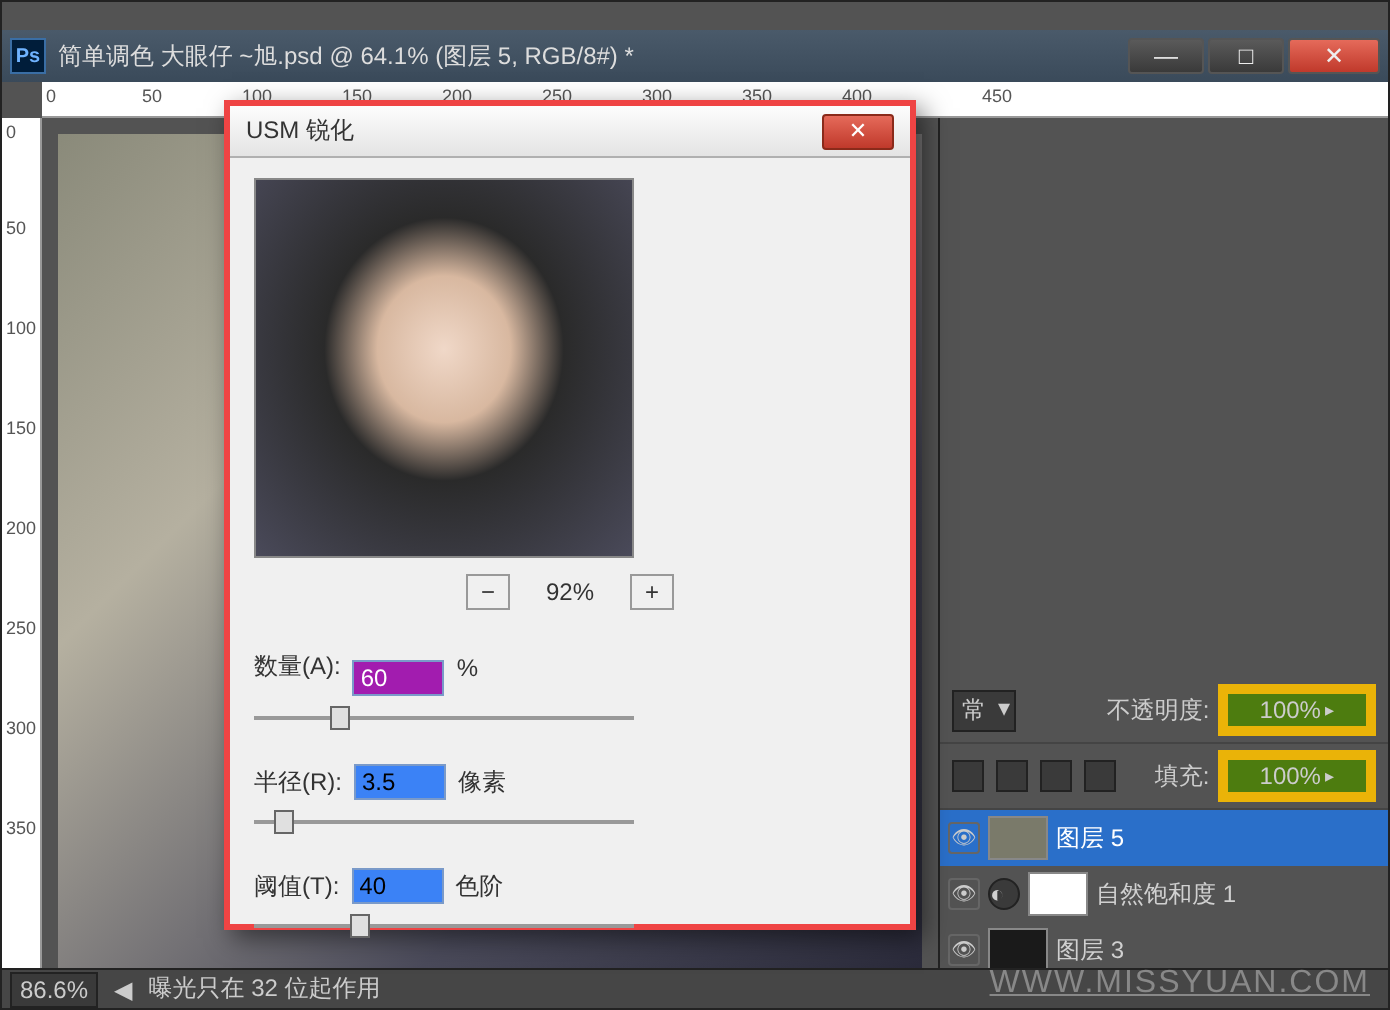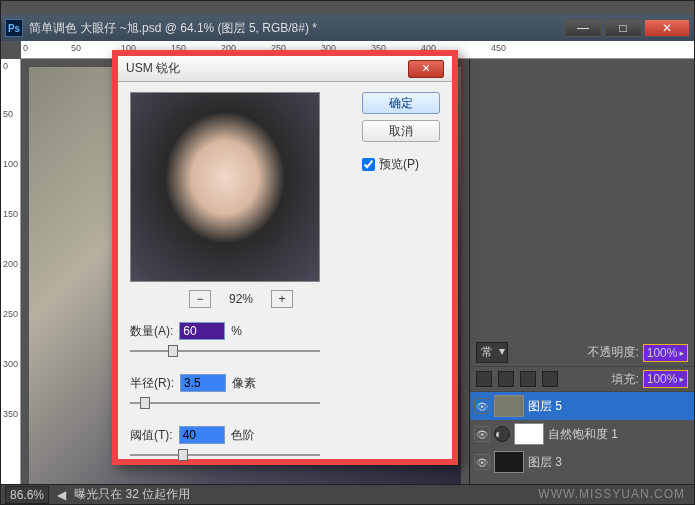--- a/index.html
+++ b/index.html
@@ -15,53 +15,53 @@
 .ruler-h .tick{position:absolute;top:2px;font-size:9px;color:#555;}
 .workspace{display:flex;height:calc(100% - 26px - 18px - 20px);}
 .ruler-v{width:20px;background:#fff;border-right:1px solid #999;position:relative;}
 .ruler-v .tick{position:absolute;left:2px;font-size:9px;color:#555;}
 .canvas-area{flex:1;background:#535353;padding:8px;overflow:hidden;position:relative;}
 .canvas{width:100%;height:100%;background:linear-gradient(135deg,#8a8a7a 0%,#b5b0a0 30%,#4a4a5a 70%,#2a2a3a 100%);filter:blur(0px);}
 .right-panels{width:225px;background:#535353;border-left:1px solid #222;display:flex;flex-direction:column;padding-top:280px;}
 .panel-row{display:flex;align-items:center;padding:3px 6px;color:#ccc;border-bottom:1px solid #444;gap:4px;}
 .dropdown{background:#3a3a3a;border:1px solid #222;color:#ccc;padding:1px 14px 1px 4px;position:relative;}
 .dropdown::after{content:"▾";position:absolute;right:2px;}
-.pct-box{background:#6d28d9;border:1px solid #eab308;color:#ccc;padding:1px 3px;display:flex;align-items:center;gap:2px;}
+.pct-box{background:#4d7c0f;border:5px solid #eab308;color:#ccc;padding:1px 16px;display:flex;align-items:center;gap:2px;}
 .pct-box::after{content:"▸";font-size:9px;}
 .icon-row{display:flex;gap:6px;padding:4px 6px;border-bottom:1px solid #444;}
 .mini-icon{width:16px;height:16px;background:#3a3a3a;border:1px solid #222;}
 .layer-row{display:flex;align-items:center;padding:3px 4px;gap:4px;color:#d0d0d0;}
 .layer-row.sel{background:#2a6fc9;color:#fff;}
 .eye{width:16px;height:16px;border:1px solid #666;border-radius:2px;display:flex;align-items:center;justify-content:center;font-size:10px;color:#ccc;}
 .thumb{width:30px;height:22px;border:1px solid #888;background:#7a7a6a;}
 .thumb.adj{background:#fff;}
 .thumb.dark{background:#1a1a1a;}
 .statusbar{height:20px;background:#464646;border-top:1px solid #222;display:flex;align-items:center;color:#ccc;padding:0 4px;gap:8px;position:absolute;bottom:0;left:0;right:0;}
 .zoom-box{background:#3a3a3a;border:1px solid #222;padding:1px 4px;}
-.dialog{position:absolute;top:50px;left:112px;width:346px;height:415px;background:#f0f0f0;border:6px solid #ef4444;box-shadow:4px 4px 12px rgba(0,0,0,0.5);}
+.dialog{position:absolute;top:50px;left:112px;width:346px;height:415px;background:#f0f0f0;border:3px solid #ef4444;box-shadow:4px 4px 12px rgba(0,0,0,0.5);}
 .dlg-title{height:26px;background:linear-gradient(#fdfdfd,#e4e4e4);border-bottom:1px solid #b0b0b0;display:flex;align-items:center;padding:0 8px;color:#333;}
 .dlg-title .spacer{flex:1;}
 .dlg-close{width:36px;height:18px;background:linear-gradient(#e56a5a,#c0392b);border:1px solid #8a2a1a;border-radius:2px;color:#fff;display:flex;align-items:center;justify-content:center;cursor:pointer;font-size:11px;}
 .dlg-body{padding:10px 12px;display:flex;gap:10px;}
 .dlg-left{flex:1;}
 .preview{width:190px;height:190px;border:1px solid #888;background:radial-gradient(ellipse at 50% 45%,#f0d8c8 0%,#d8b8a0 25%,#2a2a2a 45%,#4a4a5a 100%);margin-bottom:8px;}
 .zoom-row{display:flex;align-items:center;justify-content:center;gap:18px;color:#333;}
 .zbtn{width:22px;height:18px;border:1px solid #999;background:#f0f0f0;display:flex;align-items:center;justify-content:center;cursor:pointer;}
 .param{display:flex;align-items:center;gap:6px;margin-top:14px;color:#333;}
 .param input[type=text]{width:46px;border:1px solid #7a9ac9;padding:1px 3px;background:#3b82f6;}
-.param input.sel{background:#4c1d95;color:#fff;}
+.param input.sel{background:#a21caf;color:#fff;margin-top:11px;}
 .slider{width:190px;height:18px;position:relative;margin-top:2px;}
 .slider .track{position:absolute;top:8px;left:0;right:0;height:2px;background:#999;}
 .slider .thumb-s{position:absolute;top:3px;width:10px;height:12px;background:#e0e0e0;border:1px solid #666;}
 .dlg-right{width:78px;display:flex;flex-direction:column;gap:6px;align-items:stretch;}
 .dlg-btn{height:22px;border:1px solid #7a9ac9;border-radius:3px;background:linear-gradient(#eaf4ff,#cde4ff);color:#003a8a;display:flex;align-items:center;justify-content:center;cursor:pointer;}
 .dlg-btn.sec{background:linear-gradient(#fdfdfd,#e8e8e8);border-color:#aaa;color:#333;}
 .chk{display:flex;align-items:center;gap:4px;margin-top:8px;color:#333;}
 .chk input{width:13px;height:13px;}
-.watermark{position:absolute;bottom:4px;right:10px;color:#888;font-size:12px;letter-spacing:1px;}
+.watermark{position:absolute;bottom:4px;right:10px;color:#888;font-size:16px;letter-spacing:1px;text-decoration:underline;}
 </style>
 </head>
 <body>
 
 <div class="main-window">
   <div class="titlebar">
     <div class="ps-icon">Ps</div>
     <div class="title-text">简单调色 大眼仔 ~旭.psd @ 64.1% (图层 5, RGB/8#) *</div>
     <div class="win-btns">
       <div class="win-btn">—</div>
@@ -180,24 +180,16 @@
         <span>阈值(T):</span>
         <input type="text" value="40" style="">
         <span>色阶</span>
       </div>
       <div class="slider">
           <div class="track"></div>
           <div class="thumb-s" style="left:48px"></div>
         </div>
     </div>
 
-    <div class="dlg-right">
-      <div class="dlg-btn">确定</div>
-      <div class="dlg-btn sec">取消</div>
-      <label class="chk">
-        <input type="checkbox" checked="" style="">
-        <span>预览(P)</span>
-      </label>
-    </div>
   </div>
 </div>
 
 <div class="watermark">WWW.MISSYUAN.COM</div>
 
 </body></html>

